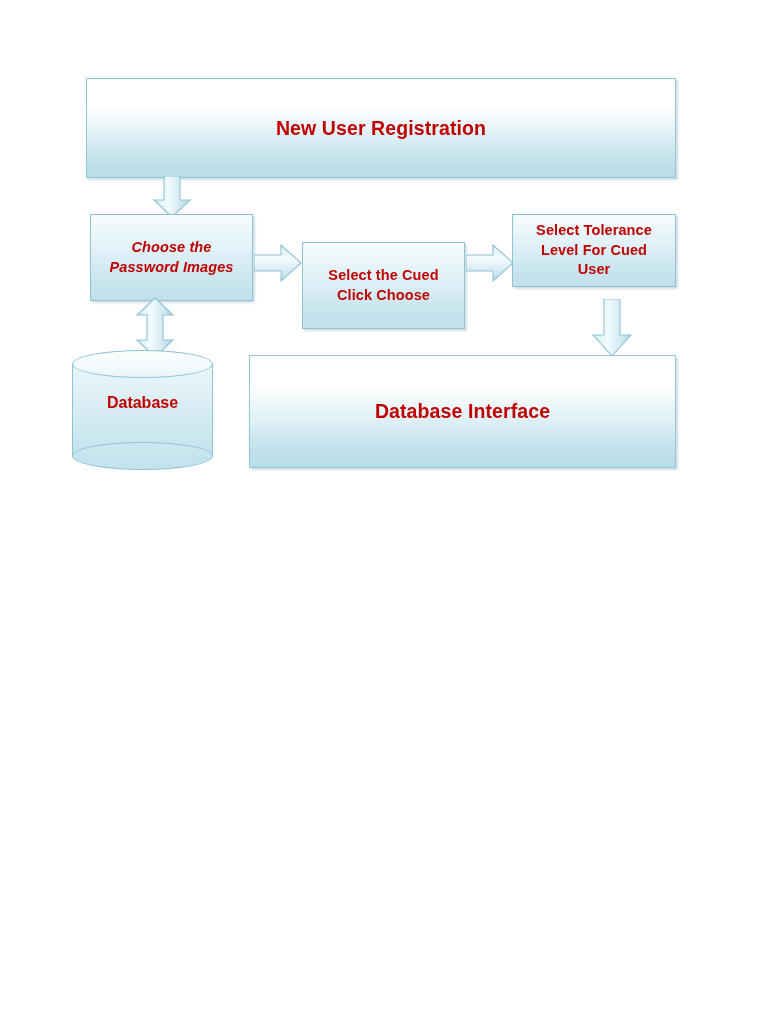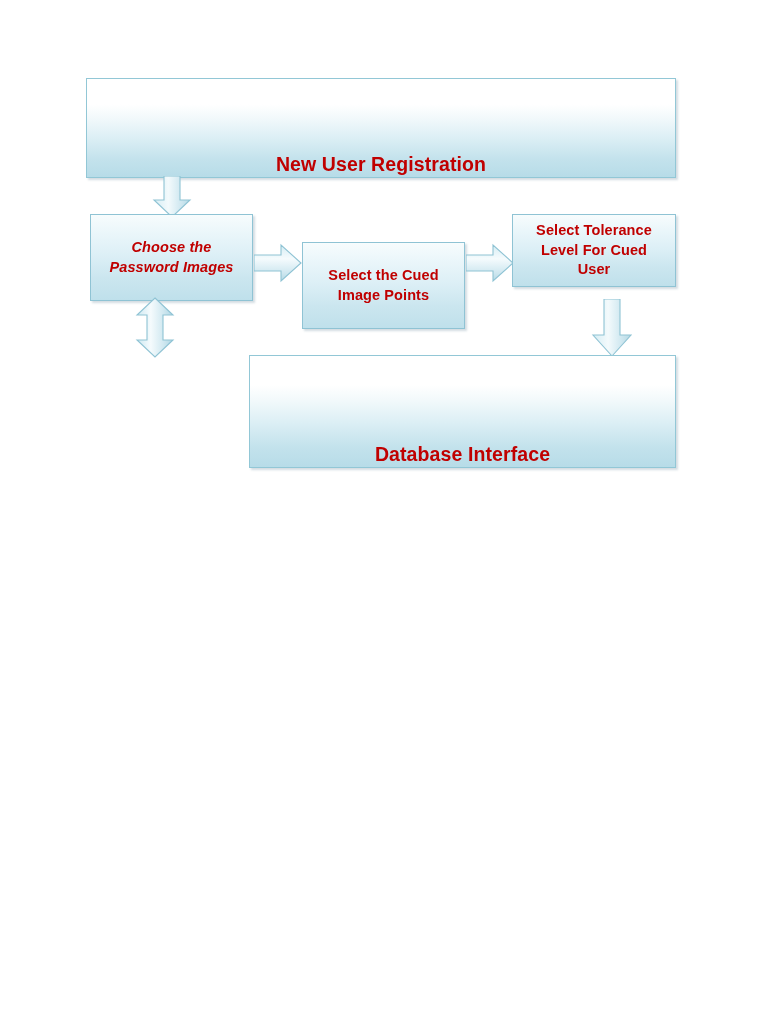--- a/index.html
+++ b/index.html
@@ -45,21 +45,21 @@
   .banner-box {
     border: 1px solid #92C7D6;
     background: linear-gradient(to bottom,
                 #ffffff 0%,
                 #ffffff 26%,
                 #F2F9FB 40%,
                 #DCEFF5 60%,
                 #C3E2EC 82%,
                 #B7DCE8 100%);
     box-shadow: 2px 2px 2px rgba(120,150,165,0.32);
-    align-items: flex-end;
+    align-items: center;
   }
   .banner-box .node-label {
     width: 100%;
     font-size: 19.5px;
   }
 
   
   .process-box {
     border: 1px solid #8FC3D4;
     background: linear-gradient(to bottom,
@@ -178,21 +178,21 @@
           <stop offset="100%" stop-color="#B6D9E5"></stop>
         </linearGradient>
       </defs>
       <path d="M 0,12 L 27,12 L 27,2 L 47,20 L 27,38 L 27,28 L 0,28 Z" fill="url(#gradRight1)" stroke="#8FC3D4" stroke-width="1.1"></path>
     </svg>
   </div>
 
   <div class="node process-box" id="step-2" style="left:302px; top:214px; width:163px; height:87px;margin-top:28px;">
     <div class="node-label">
       <div>Select the Cued</div>
-      <div>Image Points</div>
+      <div>Click Choose</div>
     </div>
   </div>
 
   <div class="arrow" style="left:466px; top:243px; width:48px; height:40px;">
     <svg width="48" height="40" viewBox="0 0 48 40">
       <defs>
         <linearGradient id="gradRight2" x1="0" y1="0" x2="0" y2="1">
           <stop offset="0%" stop-color="#D6EDF4"></stop>
           <stop offset="38%" stop-color="#F5FBFD"></stop>
           <stop offset="74%" stop-color="#D2E9F1"></stop>
@@ -232,18 +232,26 @@
           <stop offset="0%" stop-color="#D6EDF4"></stop>
           <stop offset="40%" stop-color="#F3FAFC"></stop>
           <stop offset="72%" stop-color="#D2E9F1"></stop>
           <stop offset="100%" stop-color="#B6D9E5"></stop>
         </linearGradient>
       </defs>
       <path d="M 15,0 L 31,0 L 31,36 L 42,36 L 23,57 L 4,36 L 15,36 Z" fill="url(#gradDown2)" stroke="#8FC3D4" stroke-width="1.1"></path>
     </svg>
   </div>
 
+  <div id="database-node" style="left:72px; top:350px; width:141px; height:120px;">
+    <div class="cylinder">
+      <div class="cyl-body"></div>
+      <div class="cyl-bottom"></div>
+      <div class="cyl-top"></div>
+    </div>
+    <div class="cyl-label">Database</div>
+  </div>
 
   <div class="node banner-box" id="output-box" style="left:249px; top:355px; width:427px; height:113px;">
     <div class="node-label">Database Interface</div>
   </div>
 
 </div>
 
 </body></html>

